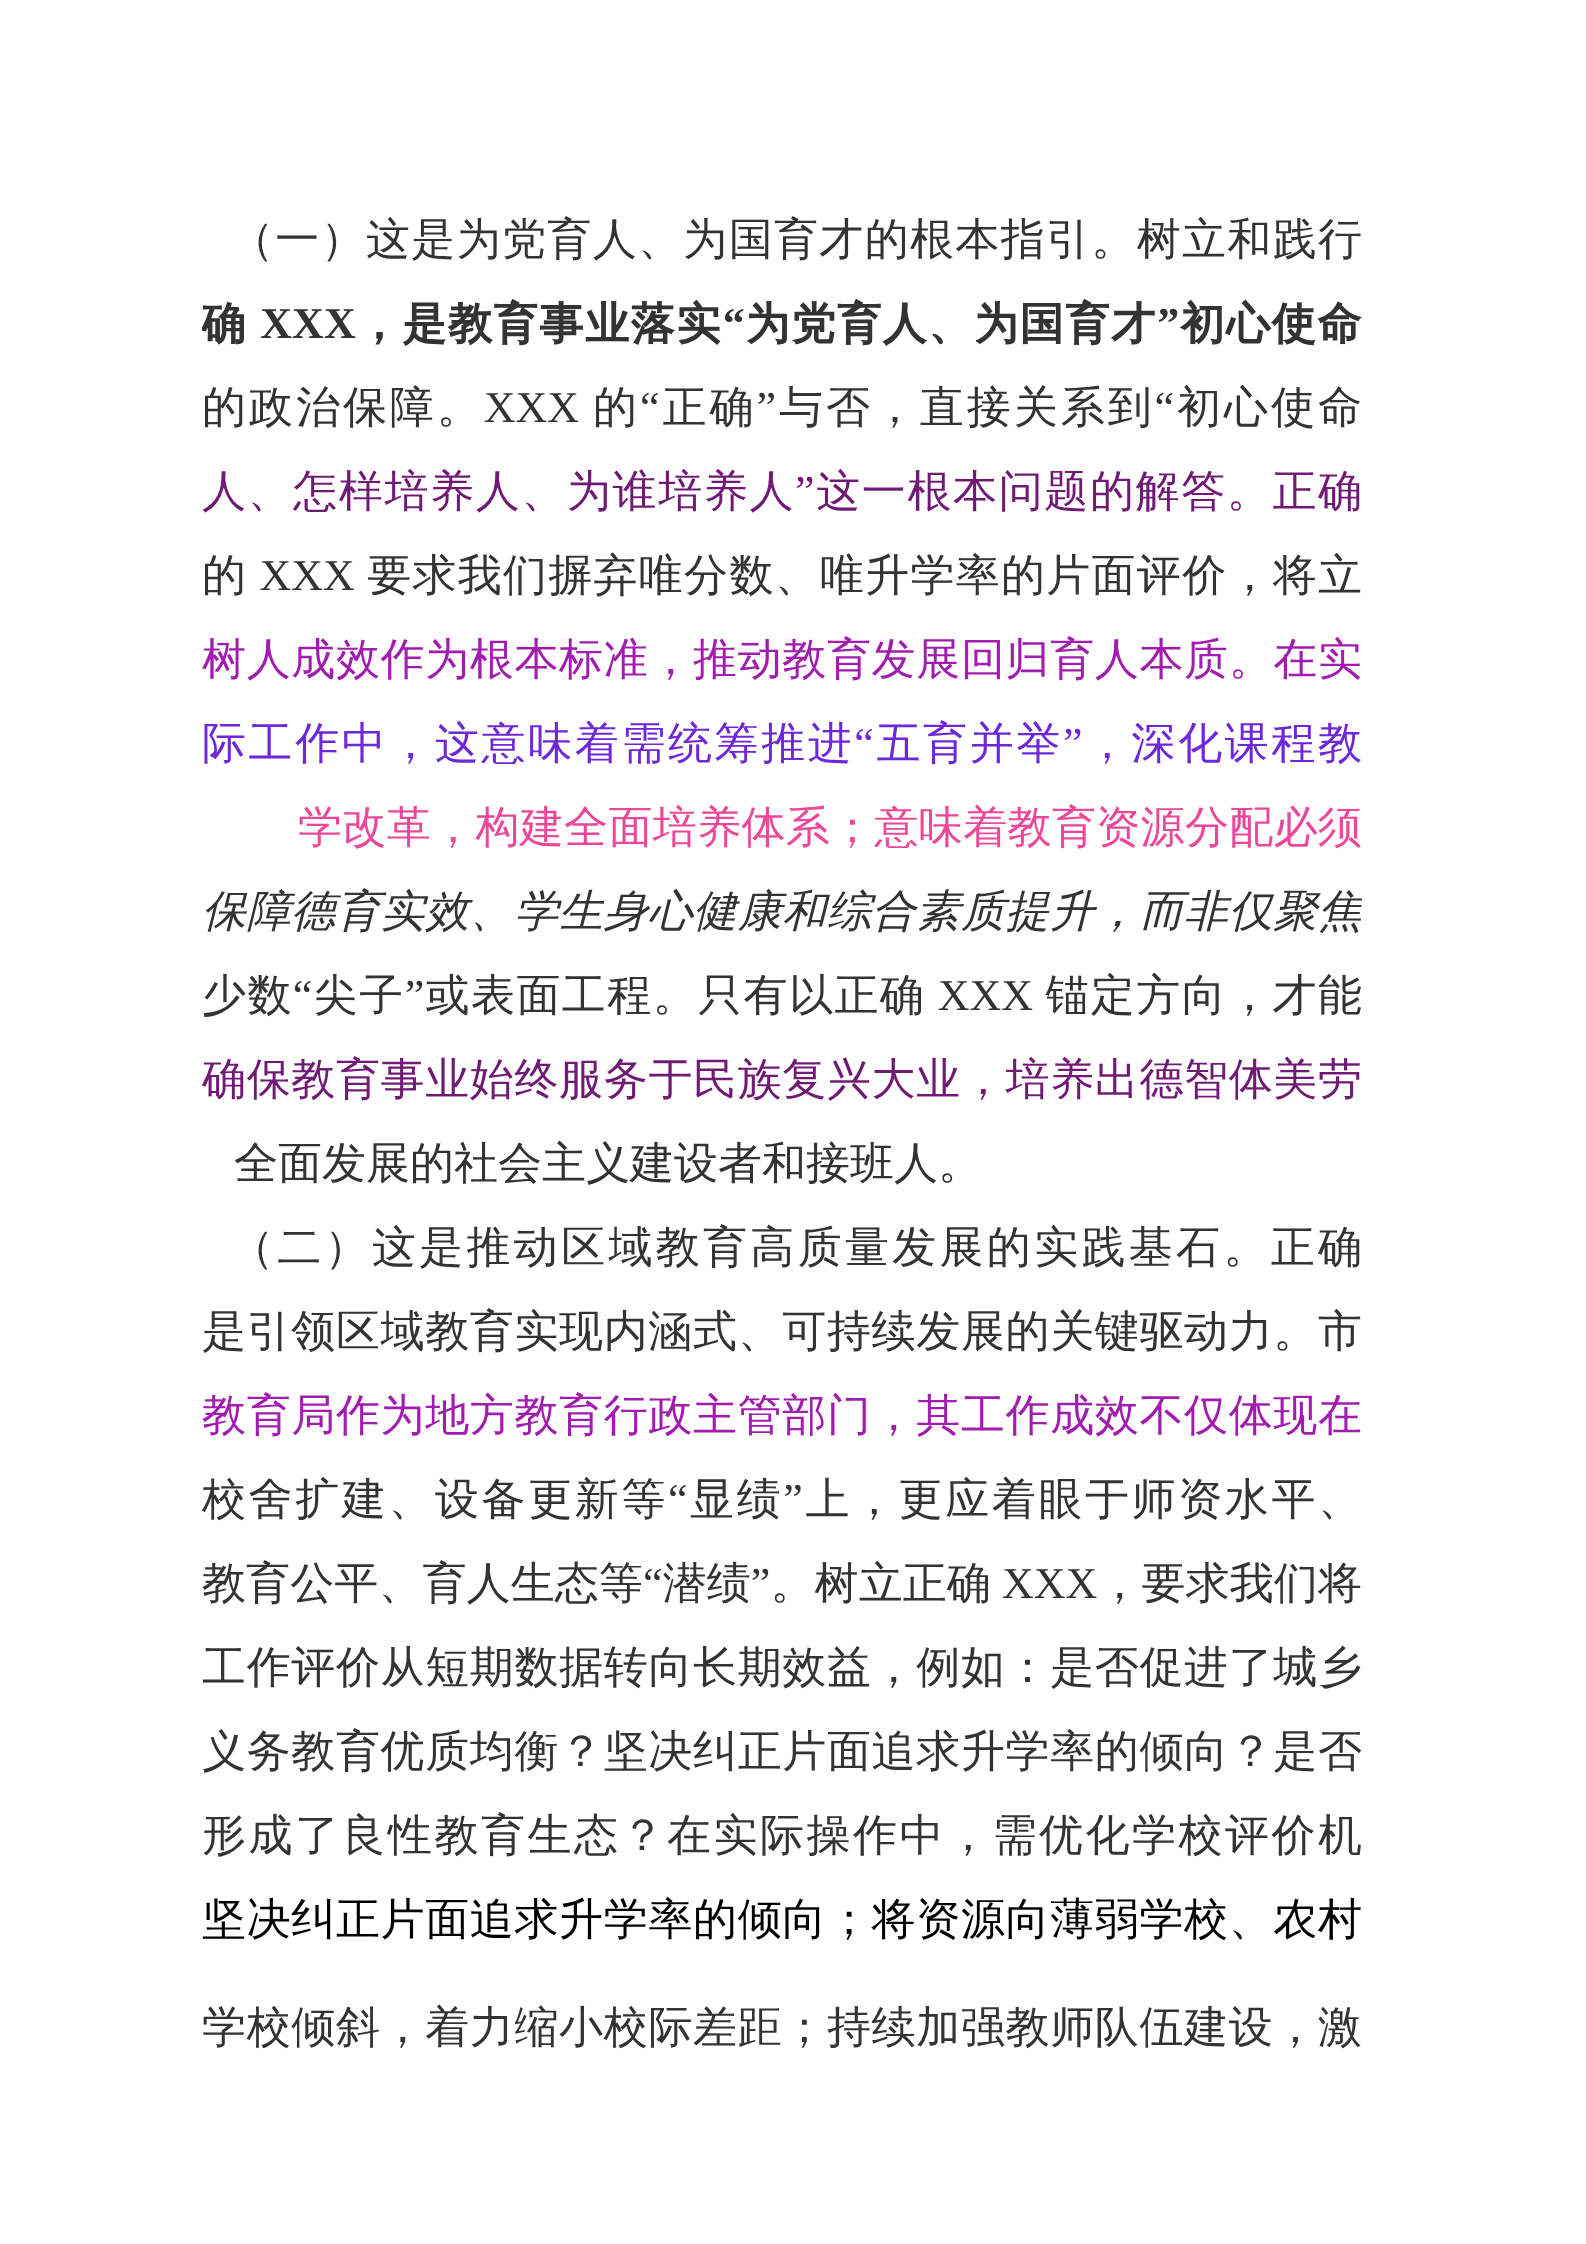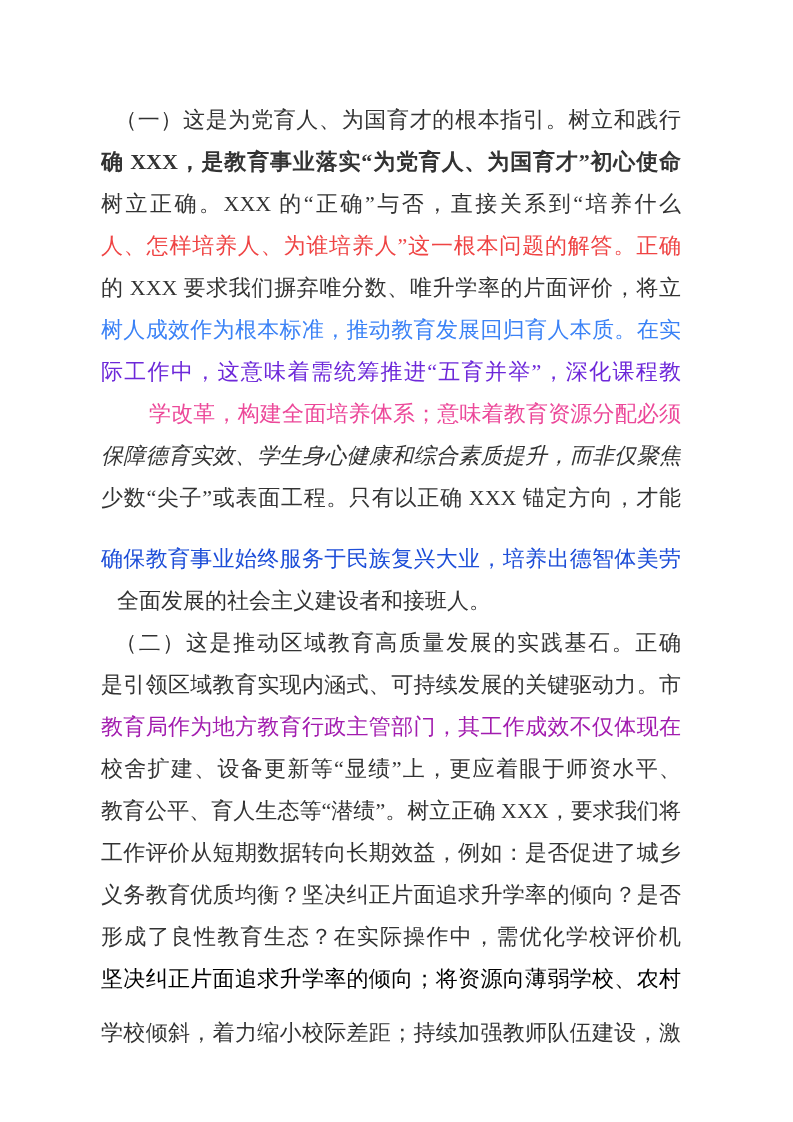--- a/index.html
+++ b/index.html
@@ -50,29 +50,29 @@
 </style>
 </head>
 <body style="background: rgb(255, 255, 255);">
 
 <div class="page">
   <div class="text-block">
 
     <div class="para">
       <div class="line first" style="color: rgb(51, 51, 51);">（一）这是为党育人、为国育才的根本指引。树立和践行正</div>
       <div class="line" style="color: rgb(51, 51, 51); font-weight: bold;">确 XXX，是教育事业落实“为党育人、为国育才”初心使命</div>
-      <div class="line" style="color: rgb(51, 51, 51);">树立正确。XXX 的“正确”与否，直接关系到“培养什么</div>
-      <div class="line" style="color: #ef4444;">人、怎样培养人、为谁培养人”这一根本问题的解答。正确</div>
+      <div class="line" style="color: rgb(51, 51, 51);">的政治保障。XXX 的“正确”与否，直接关系到“初心使命</div>
+      <div class="line" style="color: #701a75;">人、怎样培养人、为谁培养人”这一根本问题的解答。正确</div>
       <div class="line" style="color: rgb(51, 51, 51);">的 XXX 要求我们摒弃唯分数、唯升学率的片面评价，将立德</div>
-      <div class="line" style="color: #3b82f6;">树人成效作为根本标准，推动教育发展回归育人本质。在实</div>
+      <div class="line" style="color: #a21caf;">树人成效作为根本标准，推动教育发展回归育人本质。在实</div>
       <div class="line" style="color: #6d28d9;">际工作中，这意味着需统筹推进“五育并举”，深化课程教</div>
       <div class="line" style="color: #ec4899; margin-left: 48px;">学改革，构建全面培养体系；意味着教育资源分配必须优先</div>
       <div class="line" style="color: rgb(51, 51, 51); font-style: italic;">保障德育实效、学生身心健康和综合素质提升，而非仅聚焦</div>
       <div class="line" style="color: rgb(51, 51, 51);">少数“尖子”或表面工程。只有以正确 XXX 锚定方向，才能</div>
-      <div class="line" style="color: #1d4ed8; margin-top: 19px;">确保教育事业始终服务于民族复兴大业，培养出德智体美劳</div>
+      <div class="line" style="color: #701a75;">确保教育事业始终服务于民族复兴大业，培养出德智体美劳</div>
       <div class="line para-end" style="color: rgb(51, 51, 51); margin-left: 16px;">全面发展的社会主义建设者和接班人。</div>
     </div>
 
     <div class="para">
       <div class="line first" style="color: rgb(51, 51, 51);">（二）这是推动区域教育高质量发展的实践基石。正确 XXX</div>
       <div class="line" style="color: rgb(51, 51, 51);">是引领区域教育实现内涵式、可持续发展的关键驱动力。市</div>
       <div class="line" style="color: #a21caf;">教育局作为地方教育行政主管部门，其工作成效不仅体现在</div>
       <div class="line" style="color: rgb(51, 51, 51);">校舍扩建、设备更新等“显绩”上，更应着眼于师资水平、</div>
       <div class="line" style="color: rgb(51, 51, 51);">教育公平、育人生态等“潜绩”。树立正确 XXX，要求我们将</div>
       <div class="line" style="color: rgb(51, 51, 51);">工作评价从短期数据转向长期效益，例如：是否促进了城乡</div>

